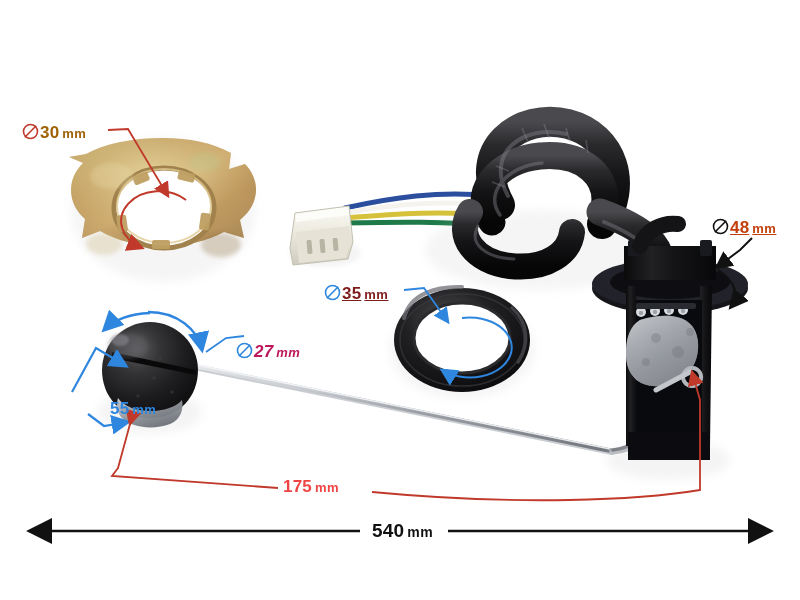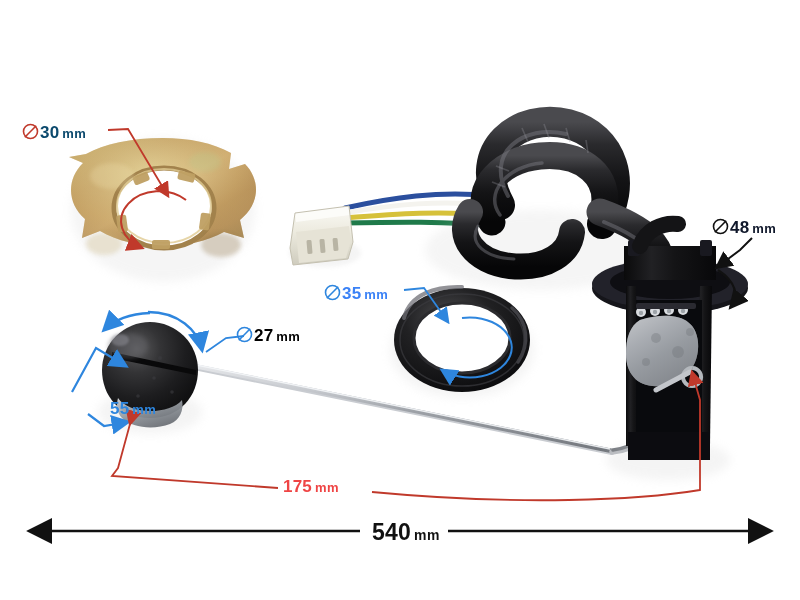--- a/index.html
+++ b/index.html
@@ -336,53 +336,53 @@
       <path d="M130 424 L 118 468 L 112 476 L 278 488" stroke-width="1.8" marker-start="url(#arrRed)"></path>
       <path d="M372 492 C 520 506 640 500 700 490 L 700 400 L 692 372" stroke-width="1.8" marker-end="url(#arrRed)"></path>
     </g>
 
     <g stroke="#111111" fill="none">
       <path d="M360 531 L 30 531" stroke-width="2.6" marker-end="url(#arrBlk)"></path>
       <path d="M448 531 L 770 531" stroke-width="2.6" marker-end="url(#arrBlk)"></path>
     </g>
   </svg>
 
-  <div class="lbl" style="left:22px; top:123px; color:#0c4a6e;">
+  <div class="lbl" style="left:22px; top:123px; color:#a16207;">
     <svg class="dia" width="17" height="17" viewBox="0 0 17 17">
       <circle cx="8.5" cy="8.5" r="7" fill="none" stroke="#c0392b" stroke-width="1.6"></circle>
       <line x1="2.8" y1="14.2" x2="14.2" y2="2.8" stroke="#c0392b" stroke-width="1.6"></line>
     </svg><span class="num">30</span><span class="unit">mm</span>
   </div>
 
-  <div class="lbl" style="left:324px; top:284px; color:#3b82f6;">
+  <div class="lbl" style="left:324px; top:284px; color:#7f1d1d;text-decoration:underline;">
     <svg class="dia" width="17" height="17" viewBox="0 0 17 17">
       <circle cx="8.5" cy="8.5" r="7" fill="none" stroke="#2e86de" stroke-width="1.6"></circle>
       <line x1="2.8" y1="14.2" x2="14.2" y2="2.8" stroke="#2e86de" stroke-width="1.6"></line>
     </svg><span class="num">35</span><span class="unit">mm</span>
   </div>
 
-  <div class="lbl" style="left:236px; top:326px; color:#000000;">
+  <div class="lbl" style="left:236px; top:342px; color:#be185d;font-style:italic;">
     <svg class="dia" width="17" height="17" viewBox="0 0 17 17">
       <circle cx="8.5" cy="8.5" r="7" fill="none" stroke="#2e86de" stroke-width="1.6"></circle>
       <line x1="2.8" y1="14.2" x2="14.2" y2="2.8" stroke="#2e86de" stroke-width="1.6"></line>
     </svg><span class="num">27</span><span class="unit">mm</span>
   </div>
 
   <div class="lbl" style="left:66px; top:400px; color:#2e86de;margin-left:44px;">
     <span class="num">55</span><span class="unit">mm</span>
   </div>
 
-  <div class="lbl" style="left:712px; top:218px; color:#0f172a;">
+  <div class="lbl" style="left:712px; top:218px; color:#c2410c;text-decoration:underline;">
     <svg class="dia" width="17" height="17" viewBox="0 0 17 17">
       <circle cx="8.5" cy="8.5" r="7" fill="none" stroke="#111111" stroke-width="1.6"></circle>
       <line x1="2.8" y1="14.2" x2="14.2" y2="2.8" stroke="#111111" stroke-width="1.6"></line>
     </svg><span class="num">48</span><span class="unit">mm</span>
   </div>
 
   <div class="lbl" style="left:283px; top:478px; color:#ef4444;">
     <span class="num">175</span><span class="unit">mm</span>
   </div>
 
   <div class="lbl" style="left:372px; top:521px; color:#111111;">
-    <span class="num" style="font-size:23px;">540</span><span class="unit" style="font-size:14px;">mm</span>
+    <span class="num" style="font-size:19px;">540</span><span class="unit" style="font-size:14px;">mm</span>
   </div>
 
 </div>
 
 </body></html>

